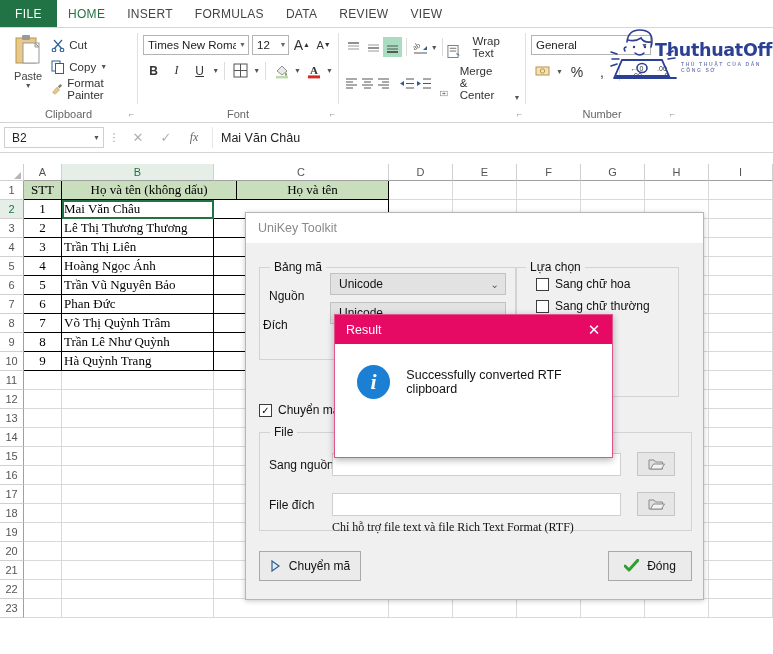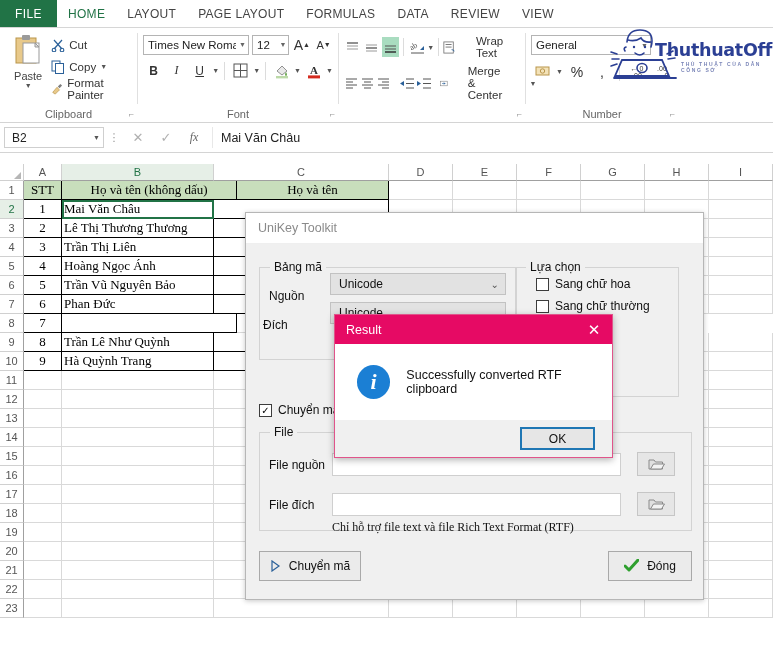--- a/index.html
+++ b/index.html
@@ -76,21 +76,21 @@
   .bi { font-weight:bold; }
   .sep-v { width:1px; height:18px; background:#dcdcdc; margin:0 3px; }
 
   
   .aligngrp { width:186px; }
   .alrow { display:flex; align-items:center; gap:1px; }
   .alrow1 { padding-top:4px; }
   .alrow2 { padding-top:6px; }
   .icn-al { width:20px; height:20px; display:flex; align-items:center; justify-content:center; }
   .icn-al.sel { background:#a9dcc0; }
-  .wraptext { display:flex; align-items:center; gap:20px; font-size:11.5px; color:#333; }
+  .wraptext { display:flex; align-items:flex-end; gap:12px; font-size:11.5px; color:#333; }
 
   
   .numgrp { width:152px; }
   .numrow1 { padding-top:4px; }
   .numrow2 { display:flex; align-items:center; gap:3px; padding-top:6px;}
   .numcombo { width:120px; height:20px; }
 
   
   .fbar { height:30px; display:flex; align-items:center; padding:0 4px; gap:4px; background:#fff; border-bottom:1px solid #d4d4d4;}
   .namebox {
@@ -222,24 +222,21 @@
 <body>
 
 <div class="tabbar">
   <div class="tab-file">
       <span>FILE</span>
     </div>
   <div class="tab active">
       <span>HOME</span>
     </div>
   <div class="tab">
-      <span>LAYOUT</span>
-    </div>
-  <div class="tab">
-      <span>PAGE LAYOUT</span>
+      <span>INSERT</span>
     </div>
   <div class="tab">
       <span>FORMULAS</span>
     </div>
   <div class="tab">
       <span>DATA</span>
     </div>
   <div class="tab">
       <span>REVIEW</span>
     </div>
@@ -610,20 +607,21 @@
         <div class="cell" style="width:64px;"></div>
         <div class="cell" style="width:64px;"></div>
         <div class="cell" style="width:64px;"></div>
         <div class="cell" style="width:64px;"></div>
         <div class="cell" style="width:64px;"></div>
         <div class="cell" style="width:64px;"></div>
       </div>
       <div class="row">
         <div class="rh">8</div>
         <div class="cell tbl ctr" style="width:38px;">7</div>
+        <div class="cell tbl" style="width:152px;">Võ Thị Quỳnh Trâm</div>
         <div class="cell tbl" style="width:175px;"></div>
         <div class="cell" style="width:64px;"></div>
         <div class="cell" style="width:64px;"></div>
         <div class="cell" style="width:64px;"></div>
         <div class="cell" style="width:64px;"></div>
         <div class="cell" style="width:64px;"></div>
         <div class="cell" style="width:64px;"></div>
       </div>
       <div class="row">
         <div class="rh">9</div>
@@ -846,21 +844,21 @@
   </div>
 
   <div class="cbx" style="left:13px; top:190px;">
     <span class="box">✓</span>
     <span>Chuyển mã c</span>
   </div>
 
   <div class="fieldset" style="left:13px; top:219px; width:433px; height:99px;">
     <div class="fs-legend">File</div>
   </div>
-  <div class="lbl" style="left:23px; top:245px;">File nguồn</div>
+  <div class="lbl" style="left:23px; top:245px;">Sang nguồn</div>
   <div class="dlg-input" style="left:86px; top:240px; width:289px;"></div>
   <div class="browse" style="left:391px; top:239px;">
     <svg width="17" height="14" viewBox="0 0 17 14">
       <path d="M1 3 l5 0 l1.5 2 l7 0 l0 7 l-13.5 0 z" fill="#e0e0e0" stroke="#8a8a8a"></path>
       <path d="M2.5 12 l3 -5 l11 0 l-3 5 z" fill="#f3f3f3" stroke="#8a8a8a"></path>
     </svg>
   </div>
   <div class="lbl" style="left:23px; top:285px;">File đích</div>
   <div class="dlg-input" style="left:86px; top:280px; width:289px;"></div>
   <div class="browse" style="left:391px; top:279px;">
@@ -887,16 +885,13 @@
 
 <div class="res">
   <div class="res-title">
     <span>Result</span>
     <span class="res-x">✕</span>
   </div>
   <div class="res-body">
     <div class="info-ic">i</div>
     <div class="res-msg">Successfully converted RTF clipboard</div>
   </div>
-  <div class="res-foot">
-    <div class="ok-btn">OK</div>
-  </div>
 </div>
 
 </body></html>

